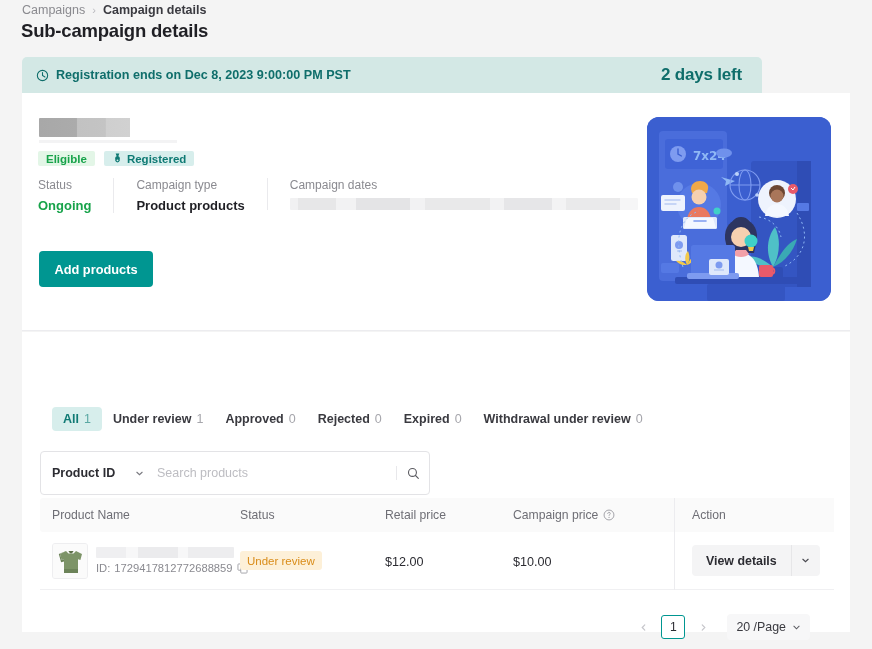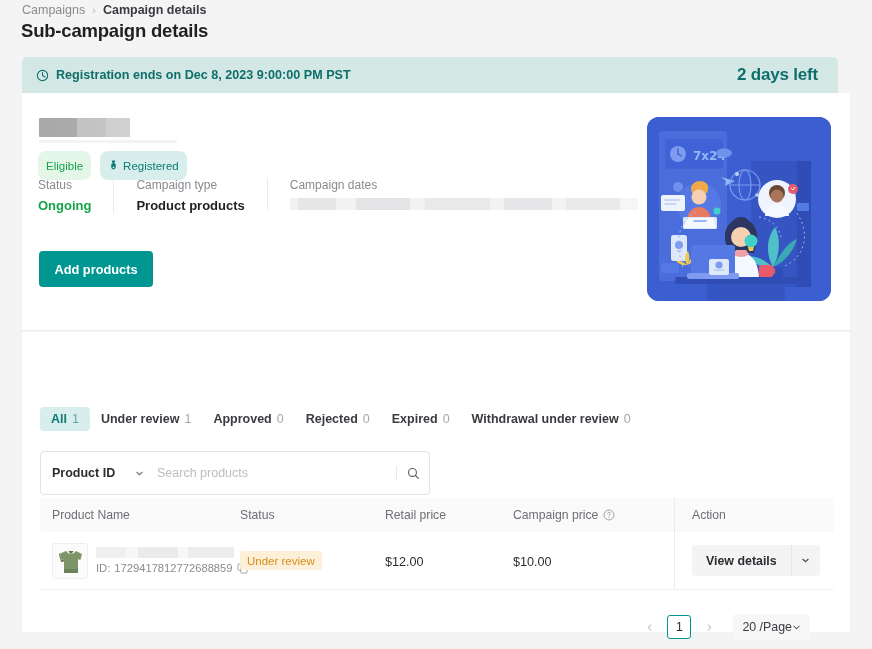--- a/index.html
+++ b/index.html
@@ -28,21 +28,21 @@
 
   .page-title {
     position: absolute; left: 21px; top: 20px;
     font-size: 18.5px; font-weight: bold; color: #1f1f24;
     letter-spacing: -0.2px;
   }
 
   
   .banner {
     position: absolute; left: 22px; top: 57px;
-    width: 816px; height: 36px;
+    width: 740px; height: 36px;
     background: #d3e8e5;
     border-radius: 5px 5px 0 0;
     display: flex; align-items: center;
     padding: 0 20px 0 14px;
   }
   .banner-left {
     display: flex; align-items: center; gap: 7px;
     font-size: 12.6px; font-weight: bold; color: #0f6e6b;
   }
   .banner-right {
@@ -69,23 +69,23 @@
     position: absolute; left: 17px; top: 47px;
     width: 138px; height: 3px;
     background: #f3f3f4;
   }
 
   .badges {
     position: absolute; left: 16px; top: 58px;
     display: flex; align-items: center; gap: 9px;
   }
   .badge {
-    height: 29px; display: flex; align-items: center; gap: 4px;
-    padding: 0 8px; border-radius: 8px;
-    font-size: 11.5px; font-weight: normal;
+    height: 15px; display: flex; align-items: center; gap: 4px;
+    padding: 0 8px; border-radius: 2px;
+    font-size: 11.5px; font-weight: bold;
   }
   .badge-eligible { background: #e3f6e7; color: #17a34a; }
   .badge-registered { background: #d7eeec; color: #0f7a74; }
   .medal-ico { width: 11px; height: 11px; display: block; }
 
   .meta-row {
     position: absolute; left: 16px; top: 85px;
     display: flex; align-items: flex-start; height: 44px;
   }
   .meta-col { position: relative; padding-right: 22px; }
@@ -140,21 +140,21 @@
     font-size: 14.5px; color: #5b5b61; padding-bottom: 8px;
     cursor: pointer; position: relative;
   }
   .tab.active { color: #1f1f24; font-weight: bold; }
   .tab.active::after {
     content: ""; position: absolute; left: 0; right: 0; bottom: 0;
     height: 2.5px; background: #009691; border-radius: 2px;
   }
 
   .filter-chips {
-    position: absolute; left: 18px; top: 75px;
+    position: absolute; left: 30px; top: 75px;
     display: flex; align-items: center; gap: 0px;
   }
   .chip {
     height: 24px; display: flex; align-items: center; gap: 5px;
     padding: 0 11px; border-radius: 4px;
     font-size: 12.5px; font-weight: bold; color: #3a3a40;
     cursor: pointer; white-space: nowrap;
   }
   .chip .cnt { font-weight: normal; color: #a6a6ac; }
   .chip.active { background: #d7eeec; color: #0f7a74; }
@@ -267,21 +267,21 @@
   }
   .pg-num {
     min-width: 24px; height: 24px; padding: 0 5px;
     border: 1px solid #009691; border-radius: 3px;
     display: flex; align-items: center; justify-content: center;
     font-size: 12.2px; color: #2c2c32; background: #fff; cursor: pointer;
   }
   .pg-size {
     height: 26px; padding: 0 9px; margin-left: 6px;
     background: #f7f7f8; border-radius: 4px;
-    display: flex; align-items: center; gap: 0;
+    display: flex; align-items: center; gap: 6px;
     font-size: 12.4px; color: #3a3a40; cursor: pointer;
   }
 </style>
 </head>
 <body>
 
 <div class="page">
 
   <div class="crumbs">
     <span>Campaigns</span>

